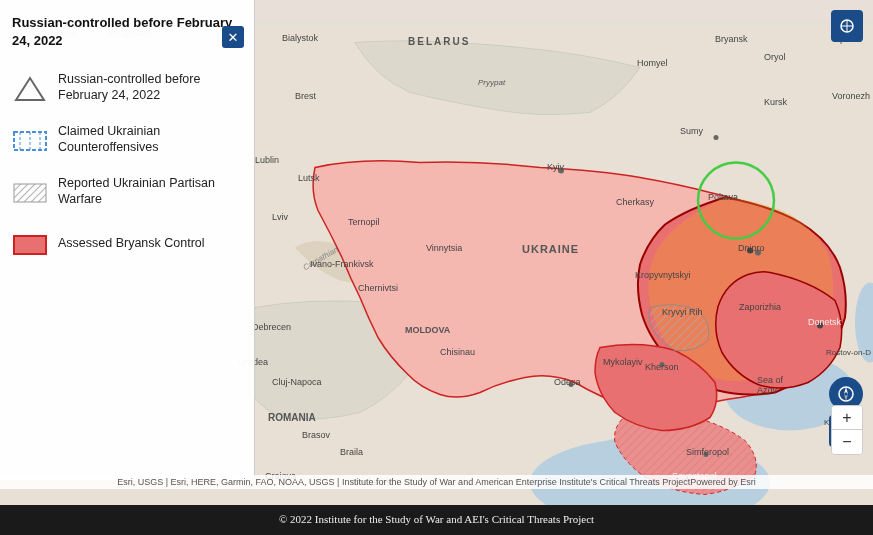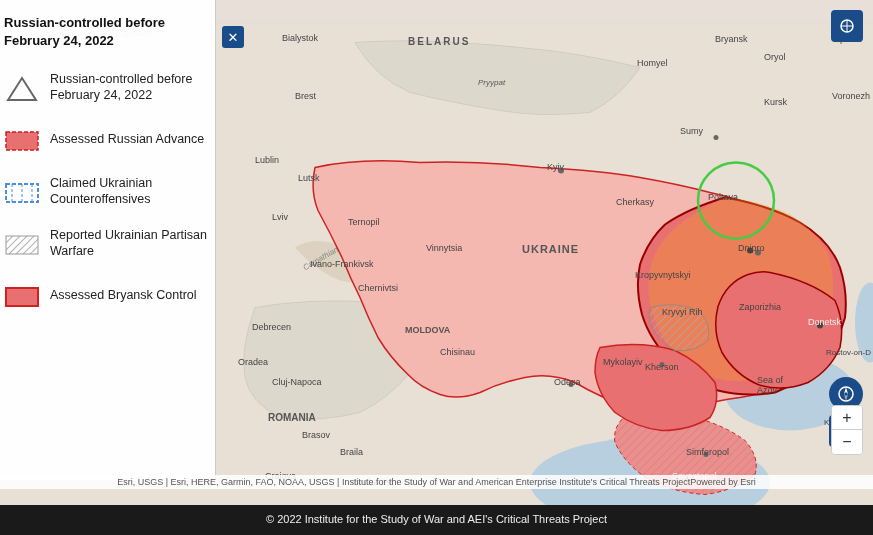--- a/index.html
+++ b/index.html
@@ -19,25 +19,25 @@
       position: absolute;
       top: 0; left: 0;
       width: 100%;
       height: 100%;
     }
 
     
     #legend-panel {
       position: absolute;
       top: 0; left: 0;
-      width: 216px;
+      width: 255px;
       height: 480px;
       background: rgba(255,255,255,0.97);
       border-right: 1px solid #ccc;
-      padding: 14px 4px;
+      padding: 14px 12px;
       z-index: 10;
     }
 
     .legend-item {
       display: flex;
       align-items: center;
       margin-bottom: 18px;
     }
 
     .legend-item-text {
@@ -68,20 +68,21 @@
       position: absolute;
       bottom: 0; left: 0;
       width: 873px;
       background: #1a1a1a;
       color: #eee;
       font-size: 11px;
       text-align: center;
       padding: 6px 10px;
       z-index: 20;
       line-height: 1.6;
+      font-family: Liberation Serif, serif;
     }
 
     #attribution-bar {
       position: absolute;
       bottom: 46px; left: 0;
       width: 873px;
       background: rgba(255,255,255,0.85);
       color: #555;
       font-size: 9px;
       padding: 2px 8px;
@@ -282,26 +283,20 @@
   <div id="legend-panel">
     <div class="legend-title">Russian-controlled before February 24, 2022</div>
 
     <div class="legend-item">
       <svg class="legend-icon" viewBox="0 0 36 30">
         <polygon points="4,26 18,4 32,26" fill="none" stroke="#666" stroke-width="2"></polygon>
       </svg>
       <span class="legend-item-text">Russian-controlled before February 24, 2022</span>
     </div>
 
-    <div class="legend-item">
-      <svg class="legend-icon" viewBox="0 0 36 30">
-        <rect x="2" y="6" width="32" height="18" fill="#e87070" stroke="#cc2222" stroke-width="1.5" stroke-dasharray="4,2"></rect>
-      </svg>
-      <span class="legend-item-text">Assessed Russian Advance</span>
-    </div>
 
 
     <div class="legend-item">
       <svg class="legend-icon" viewBox="0 0 36 30">
         <rect x="2" y="6" width="32" height="18" fill="none" stroke="#4a90d9" stroke-width="2" stroke-dasharray="4,2"></rect>
         <line x1="8" y1="6" x2="8" y2="24" stroke="#4a90d9" stroke-width="1" stroke-dasharray="3,2"></line>
         <line x1="18" y1="6" x2="18" y2="24" stroke="#4a90d9" stroke-width="1" stroke-dasharray="3,2"></line>
         <line x1="28" y1="6" x2="28" y2="24" stroke="#4a90d9" stroke-width="1" stroke-dasharray="3,2"></line>
       </svg>
       <span class="legend-item-text">Claimed Ukrainian Counteroffensives</span>

